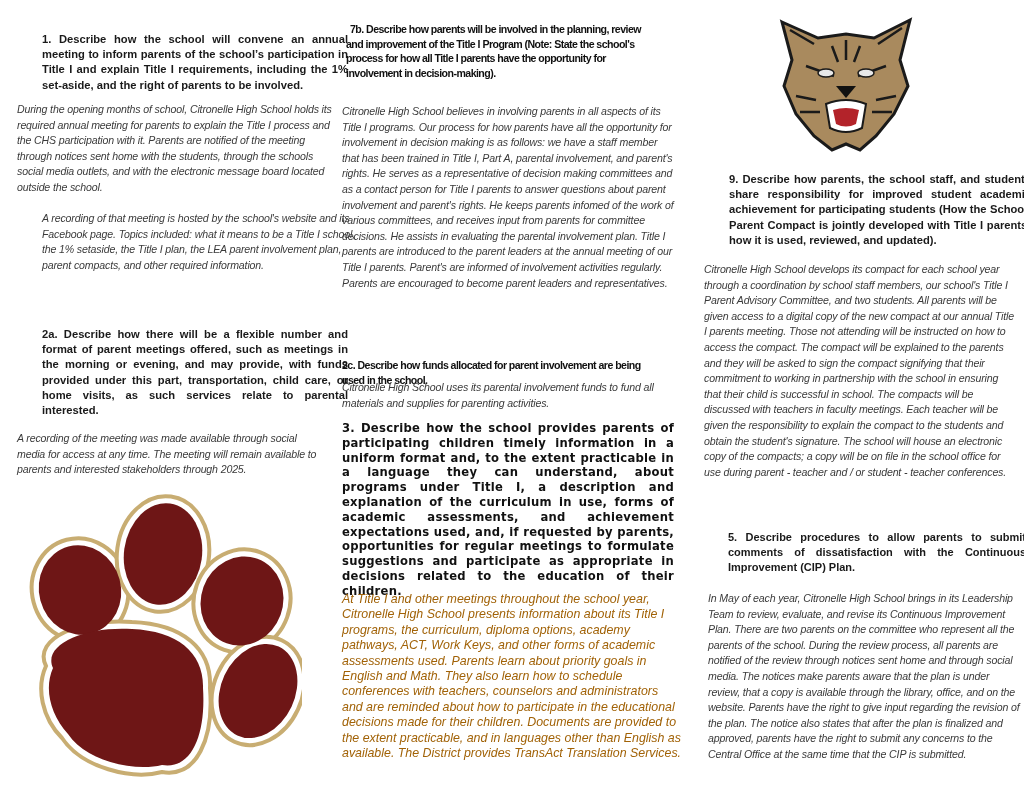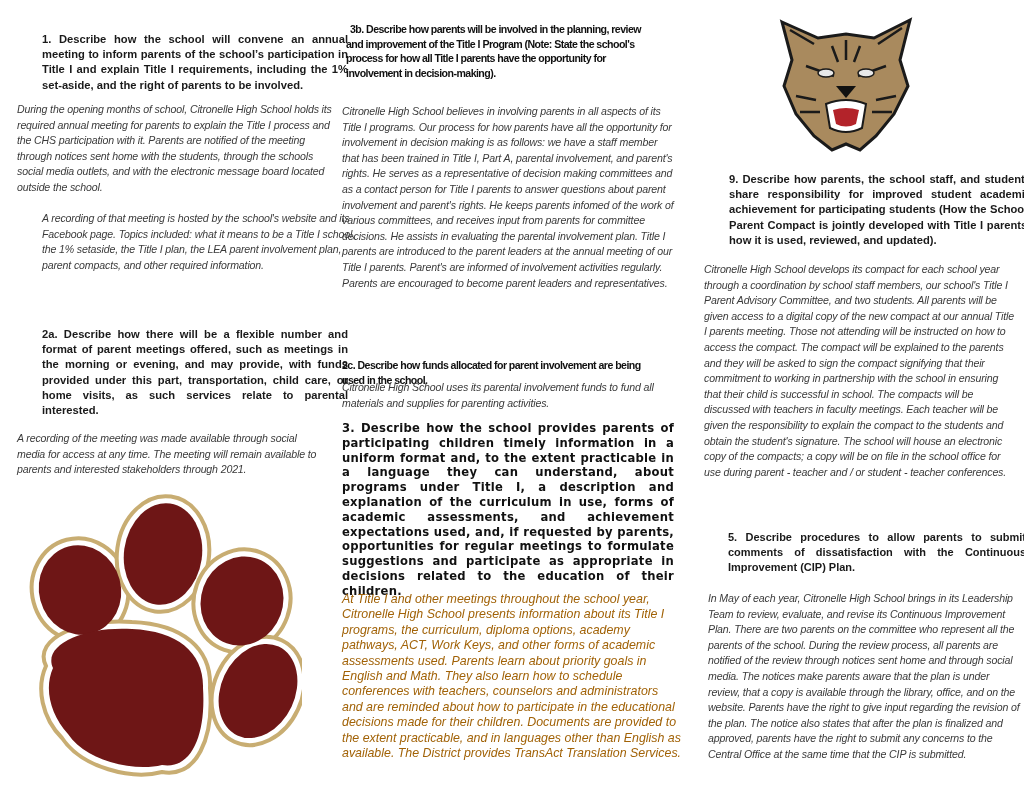--- a/index.html
+++ b/index.html
@@ -14,40 +14,40 @@
   .logo, .paw { position:absolute; }
 </style>
 </head>
 <body>
 
 <div class="blk q" style="left:17px; top:32px; width:306px;">1. Describe how the school will convene an annual meeting to inform parents of the school’s participation in Title I and explain Title I requirements, including the 1% set-aside, and the right of parents to be  involved.</div>
 <div class="blk a" style="left:17px; top:102px; width:315px;">During the opening months of school, Citronelle High School holds its required annual meeting for parents to explain the Title I process and the CHS participation with it.  Parents are notified of the meeting through notices sent home with the students, through the schools social media outlets, and with the electronic message board located outside the school.</div>
 <div class="blk a" style="left:17px; top:211px; width:315px;margin-left:25px;">A recording of that meeting is hosted by the school's website and its Facebook page.  Topics included:  what it means to be a Title I school, the 1% setaside, the Title I plan, the LEA parent involvement plan, parent compacts, and other required information.</div>
 
 <div class="blk q" style="left:17px; top:327px; width:306px;">2a. Describe how there will be a flexible number and format of parent meetings offered, such as meetings in the morning or evening, and may provide, with funds provided under this part, transportation, child care, or home visits, as such services relate to parental interested.</div>
-<div class="blk a" style="left:17px; top:431px; width:300px;">A recording of the meeting was made available through social media for access at any time.  The meeting will remain available to parents and interested stakeholders through 2021.</div>
+<div class="blk a" style="left:17px; top:431px; width:300px;">A recording of the meeting was made available through social media for access at any time.  The meeting will remain available to parents and interested stakeholders through 2025.</div>
 
 <svg class="paw" style="left:22px; top:488px;" width="280" height="296" viewBox="0 0 280 296">
   <g stroke="#c8ad72" stroke-width="4" fill="#ffffff">
     <ellipse cx="58" cy="102" rx="48" ry="52" transform="rotate(-15 58 102)"></ellipse>
     <ellipse cx="141" cy="66" rx="46" ry="58" transform="rotate(8 141 66)"></ellipse>
     <ellipse cx="220" cy="113" rx="48" ry="52" transform="rotate(20 220 113)"></ellipse>
     <ellipse cx="236" cy="203" rx="44" ry="56" transform="rotate(25 236 203)"></ellipse>
     <path d="M24 178 C 10 150, 60 130, 110 134 C 160 136, 190 160, 188 200 C 192 250, 175 290, 140 284 C 110 292, 60 280, 40 250 C 20 230, 14 200, 24 178 Z"></path>
   </g>
   <g fill="#6e1616">
     <ellipse cx="58" cy="102" rx="41" ry="45" transform="rotate(-15 58 102)"></ellipse>
     <ellipse cx="141" cy="66" rx="39" ry="51" transform="rotate(8 141 66)"></ellipse>
     <ellipse cx="220" cy="113" rx="41" ry="45" transform="rotate(20 220 113)"></ellipse>
     <ellipse cx="236" cy="203" rx="37" ry="49" transform="rotate(25 236 203)"></ellipse>
     <path d="M31 180 C 20 156, 64 138, 110 141 C 156 143, 182 165, 181 200 C 184 246, 170 282, 140 277 C 112 284, 64 273, 46 246 C 28 226, 22 200, 31 180 Z"></path>
   </g>
 </svg>
 
-<div class="blk qn" style="left:346px; top:22px; width:300px; text-indent:4px;">3b. Describe how parents will be involved in the planning, review and improvement of the Title I Program (Note: State the school's process for how all Title I parents have the opportunity for involvement in decision-making).</div>
+<div class="blk qn" style="left:346px; top:22px; width:300px; text-indent:4px;">7b. Describe how parents will be involved in the planning, review and improvement of the Title I Program (Note: State the school's process for how all Title I parents have the opportunity for involvement in decision-making).</div>
 <div class="blk a" style="left:342px; top:104px; width:332px;">Citronelle High School believes in involving parents in all aspects of its Title I programs. Our process for how parents have all the opportunity for involvement in decision making is as follows:  we have a staff member that has been trained in Title I, Part A, parental involvement, and parent's rights.  He serves as a representative of decision making committees and as a contact person for Title I parents to answer questions about parent involvement and parent's rights.  He keeps parents infomed of the work of various committees, and receives input from parents for committee decisions.  He assists in evaluating the parental involvement plan.  Title I parents are introduced to the parent leaders  at the annual meeting of our Title I parents.  Parent's are informed of involvement activities regularly.  Parents are encouraged to become parent leaders and representatives.</div>
 
 <div class="blk qn" style="left:342px; top:358px; width:300px;">2c. Describe how funds allocated for parent involvement are being used in the school.</div>
 <div class="blk a" style="left:342px; top:380px; width:332px;">Citronelle High School uses its parental involvement funds to fund all materials and supplies for parenting activities.</div>
 
 <div class="blk q3" style="left:342px; top:421px; width:332px;">3. Describe how the school provides parents of participating children timely information in a uniform format and, to the extent practicable in a language they can understand, about programs under Title I, a description and explanation of the curriculum in use, forms of academic assessments, and achievement expectations used, and, if requested by parents, opportunities for regular meetings to formulate suggestions and participate as appropriate in decisions related to the  education of their children.</div>
 <div class="blk a3" style="left:342px; top:592px; width:340px;">At Title I  and other meetings throughout the school year, Citronelle High School presents information about its Title I programs, the curriculum, diploma options, academy pathways, ACT, Work Keys, and other forms of academic assessments used.  Parents learn about priority goals in English and Math.  They also learn how to schedule conferences with teachers, counselors and administrators and are reminded about how to participate in the educational decisions made for their children.  Documents are provided to the extent practicable, and in languages other than English as available.  The District provides TransAct Translation Services.</div>
 
 <svg class="logo" style="left:776px; top:16px;" width="140" height="136" viewBox="0 0 140 136">
   <path d="M6 6 L42 22 L70 18 L98 22 L134 4 L124 44 L132 70 L118 98 L100 120 L84 134 L70 128 L56 134 L38 120 L20 98 L8 70 L16 44 Z" fill="#a98a5e" stroke="#1a1a1a" stroke-width="3"></path>

